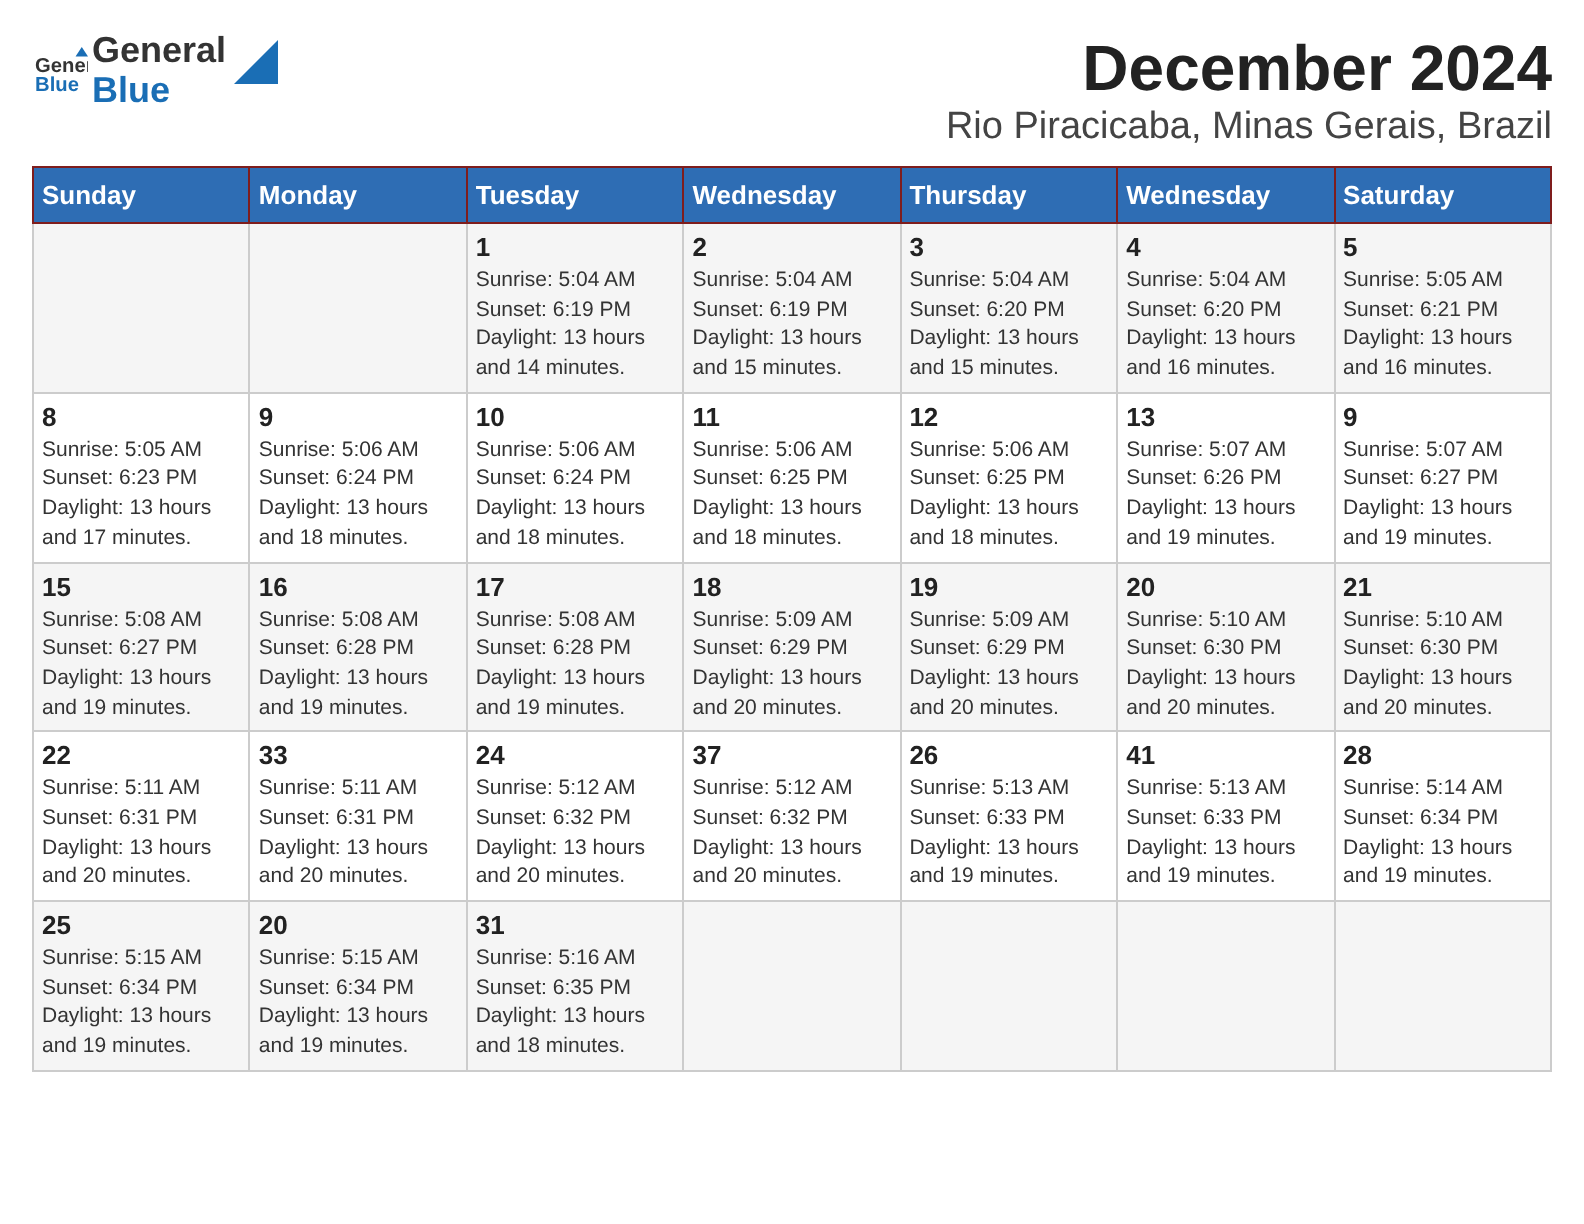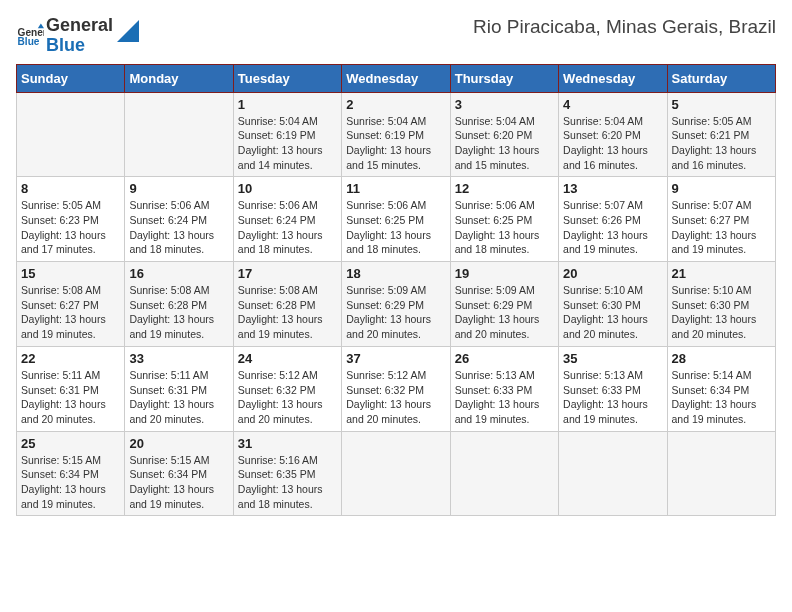--- a/index.html
+++ b/index.html
@@ -95,20 +95,21 @@
     </svg>
     <div style="display:flex;flex-direction:column;line-height:1.1;">
       <span class="logo-text" style="color:#333">General</span>
       <span class="logo-text" style="color:#1a6eb5">Blue</span>
     </div>
     <svg width="22" height="22" viewBox="0 0 22 22" style="margin-left:2px;margin-top:-10px">
       <polygon points="0,22 22,22 22,0" fill="#1a6eb5"></polygon>
     </svg>
   </div>
   <div class="title-block">
+    <div class="main-title">December 2024</div>
     <div class="subtitle">Rio Piracicaba, Minas Gerais, Brazil</div>
   </div>
 </div>
 
 <table>
   <thead>
     <tr>
     <th>Sunday</th>
         <th>Monday</th>
         <th>Tuesday</th>
@@ -169,21 +170,21 @@
         <td><span class="day-num">22</span>
 <span class="day-info">Sunrise: 5:11 AM<br>Sunset: 6:31 PM<br>Daylight: 13 hours and 20 minutes.</span></td>
         <td><span class="day-num">33</span>
 <span class="day-info">Sunrise: 5:11 AM<br>Sunset: 6:31 PM<br>Daylight: 13 hours and 20 minutes.</span></td>
         <td><span class="day-num">24</span>
 <span class="day-info">Sunrise: 5:12 AM<br>Sunset: 6:32 PM<br>Daylight: 13 hours and 20 minutes.</span></td>
         <td><span class="day-num">37</span>
 <span class="day-info">Sunrise: 5:12 AM<br>Sunset: 6:32 PM<br>Daylight: 13 hours and 20 minutes.</span></td>
         <td><span class="day-num">26</span>
 <span class="day-info">Sunrise: 5:13 AM<br>Sunset: 6:33 PM<br>Daylight: 13 hours and 19 minutes.</span></td>
-        <td><span class="day-num">35</span>
+        <td><span class="day-num">41</span>
 <span class="day-info">Sunrise: 5:13 AM<br>Sunset: 6:33 PM<br>Daylight: 13 hours and 19 minutes.</span></td>
         <td><span class="day-num">28</span>
 <span class="day-info">Sunrise: 5:14 AM<br>Sunset: 6:34 PM<br>Daylight: 13 hours and 19 minutes.</span></td>
       </tr>
       <tr>
         <td><span class="day-num">25</span>
 <span class="day-info">Sunrise: 5:15 AM<br>Sunset: 6:34 PM<br>Daylight: 13 hours and 19 minutes.</span></td>
         <td><span class="day-num">20</span>
 <span class="day-info">Sunrise: 5:15 AM<br>Sunset: 6:34 PM<br>Daylight: 13 hours and 19 minutes.</span></td>
         <td><span class="day-num">31</span>

